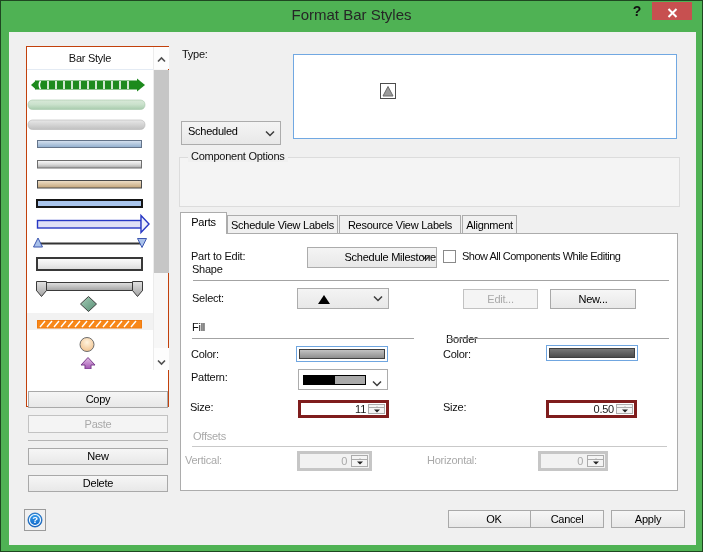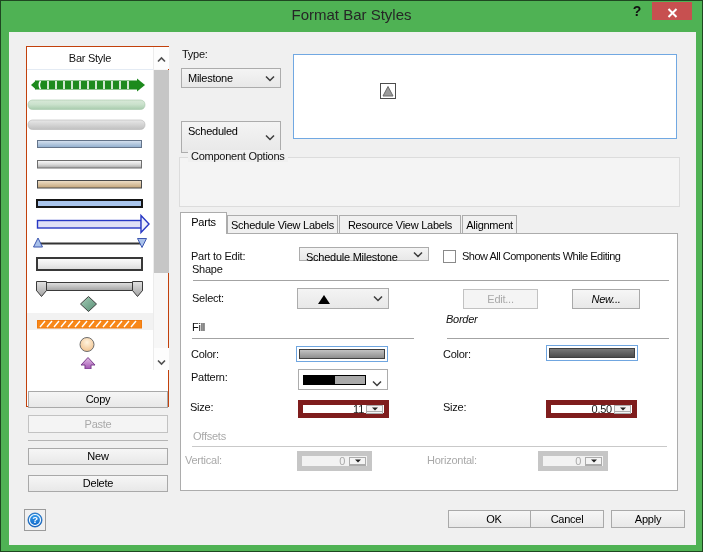--- a/index.html
+++ b/index.html
@@ -39,21 +39,21 @@
   
   #grpco { position:absolute; left:178px; top:156px; width:501px; height:50px; background:#f4f4f4;
            border:1px solid #dcdcdc; }
   #grpco-lbl { position:absolute; left:187px; top:149px; background:#f0f0f0; padding:0 3px; color:#101010; }
   
   .tab { position:absolute; background:#f0f0f0; border:1px solid #acacac; border-bottom:none; text-align:center; color:#000; white-space:nowrap; line-height:19px; }
   #tab-parts { left:179px; top:211px; width:47px; height:22px; background:#fff; z-index:3; }
   #panel { position:absolute; left:179px; top:232px; width:498px; height:258px; background:#fff; border:1px solid #acacac; }
   .secline { position:absolute; height:1px; background:#a3a3a3; }
   
-  .spin { position:absolute; background:#fff; border:5px solid #7f1d1d; }
+  .spin { position:absolute; background:#fff; border:3px solid #7f1d1d; }
   .spin .val { position:absolute; right:20px; top:0; height:100%; display:flex; align-items:center; }
   .spinbtn { position:absolute; right:1px; width:17px; background:#f4f4f4; border:1px solid #acacac; }
   .tri { position:absolute; left:50%; top:50%; transform:translate(-50%,-50%); width:0; height:0; }
   .tri.up { border-left:3px solid transparent; border-right:3px solid transparent; border-bottom:3.5px solid #222; }
   .tri.dn { border-left:3px solid transparent; border-right:3px solid transparent; border-top:3.5px solid #222; }
   .swatch { position:absolute; border:1px solid #70a6e0; background:#fff; }
   .swatch .bar { position:absolute; left:2px; top:2px; right:2px; bottom:2px; border:1px solid #404040; }
 </style>
 </head>
 <body>
@@ -193,52 +193,45 @@
             <path d="M4 14.5 L7.5 11 L11 14.5" fill="none" stroke="#505050" stroke-width="1.6"></path>
           </svg></div>
       <div id="sbthumb"></div>
       <div class="btn" style="top:301px;"><svg width="15" height="22">
             <path d="M4 12.5 L7.5 16 L11 12.5" fill="none" stroke="#505050" stroke-width="1.6"></path>
           </svg></div>
     </div>
   </div>
 
   <div class="lbl" style="left:181px;top:47px;">Type:</div>
-  <div class="combo" style="left:180px;top:67px;width:100px;height:20px;">Milestone
+  <div class="lbl" style="left:190px;top:100px;margin-top:19px;">Component:</div>
+  <div class="combo" style="left:180px;top:120px;width:100px;height:24px;">Scheduled
     <span class="chev">
         <svg width="10" height="7">
           <path d="M1 1.5 L5 5.5 L9 1.5" fill="none" stroke="#3c3c3c" stroke-width="1.5"></path>
         </svg>
       </span>
   </div>
-  <div class="lbl" style="left:190px;top:100px;margin-top:19px;">Component:</div>
-  <div class="combo" style="left:180px;top:120px;width:100px;height:32px;">Scheduled
-    <span class="chev">
-        <svg width="10" height="7">
-          <path d="M1 1.5 L5 5.5 L9 1.5" fill="none" stroke="#3c3c3c" stroke-width="1.5"></path>
-        </svg>
-      </span>
-  </div>
   <div id="preview">
     <svg class="abs" style="left:86px;top:28px" width="17" height="17">
       <rect x="0.5" y="0.5" width="15" height="15" fill="#fff" stroke="#4c4c4c"></rect>
       <polygon points="8,3.5 13,13 3,13" fill="#9b9b9b" stroke="#6c6c6c"></polygon>
     </svg>
   </div>
   <div id="grpco"></div>
   <div id="grpco-lbl">Component Options</div>
 
   <div class="tab" id="tab-parts">Parts</div>
   <div class="tab" style="left:226px;top:214px;width:111px;height:18px;">Schedule View Labels</div>
   <div class="tab" style="left:338px;top:214px;width:122px;height:20px;">Resource View Labels</div>
   <div class="tab" style="left:461px;top:214px;width:55px;height:18px;">Alignment</div>
   <div id="panel"></div>
 
   <div class="lblr" style="left:190px;top:249px;width:100px;">Part to Edit:</div>
-  <div class="combo" style="left:298px;top:246px;width:130px;height:14px;">Schedule Milestone
+  <div class="combo" style="left:306px;top:246px;width:130px;height:21px;text-align:right;">Schedule Milestone
     <span class="chev">
         <svg width="10" height="7">
           <path d="M1 1.5 L5 5.5 L9 1.5" fill="none" stroke="#3c3c3c" stroke-width="1.5"></path>
         </svg>
       </span>
   </div>
   <div class="abs" style="left:442px;top:249px;width:13px;height:13px;background:#fff;border:1px solid #8a8a8a;"></div>
   <div class="lbl" style="left:461px;top:249px;letter-spacing:-0.5px;">Show All Components While Editing</div>
 
   <div class="lbl" style="left:191px;top:262px;">Shape</div>
@@ -248,21 +241,21 @@
     <svg class="abs" style="left:20px;top:6px;" width="12" height="9">
         <polygon points="6,0 12,9 0,9" fill="#000"></polygon>
       </svg>
     <span class="chev">
         <svg width="10" height="7">
           <path d="M1 1.5 L5 5.5 L9 1.5" fill="none" stroke="#3c3c3c" stroke-width="1.5"></path>
         </svg>
       </span>
   </div>
   <div class="btn2 dis" style="left:462px;top:288px;width:75px;height:20px;line-height:18px;">Edit...</div>
-  <div class="btn2" style="left:571px;top:288px;width:68px;height:20px;line-height:18px;font-style:italic;">New...</div>
+  <div class="btn2" style="left:549px;top:288px;width:86px;height:20px;line-height:18px;">New...</div>
 
   <div class="lbl" style="left:191px;top:320px;">Fill</div>
   <div class="secline" style="left:191px;top:337px;width:222px;"></div>
   <div class="lblr" style="left:190px;top:347px;width:100px;">Color:</div>
   <div class="swatch" style="left:295px;top:345px;width:92px;height:16px;">
     <div class="bar" style="background:linear-gradient(#c2c2c2,#8e8e8e);"></div>
   </div>
   <div class="lblr" style="left:190px;top:370px;width:100px;">Pattern:</div>
   <div class="abs" style="left:297px;top:368px;width:90px;height:21px;background:#fff;border:1px solid #acacac;">
     <div class="abs" style="left:4px;top:5px;width:63px;height:10px;border:1px solid #000;background:#aaa;">
@@ -276,21 +269,21 @@
   <div class="spin" style="left:297px;top:399px;width:91px;height:18px;">
     <span class="val">11</span>
     <div class="spinbtn" style="top:1px;height:8px;">
         <div class="tri up"></div>
       </div>
     <div class="spinbtn" style="bottom:1px;height:7px;">
         <div class="tri dn"></div>
       </div>
   </div>
 
-  <div class="lbl" style="left:445px;top:312px;font-style:italic;">Border</div>
+  <div class="lbl" style="left:445px;top:332px;">Border</div>
   <div class="secline" style="left:446px;top:337px;width:222px;"></div>
   <div class="lblr" style="left:442px;top:347px;width:100px;">Color:</div>
   <div class="swatch" style="left:545px;top:344px;width:92px;height:16px;">
     <div class="bar" style="background:linear-gradient(#787878,#4e4e4e);"></div>
   </div>
   <div class="lblr" style="left:442px;top:400px;width:100px;">Size:</div>
   <div class="spin" style="left:545px;top:399px;width:91px;height:18px;">
     <span class="val">0.50</span>
     <div class="spinbtn" style="top:1px;height:8px;">
         <div class="tri up"></div>

